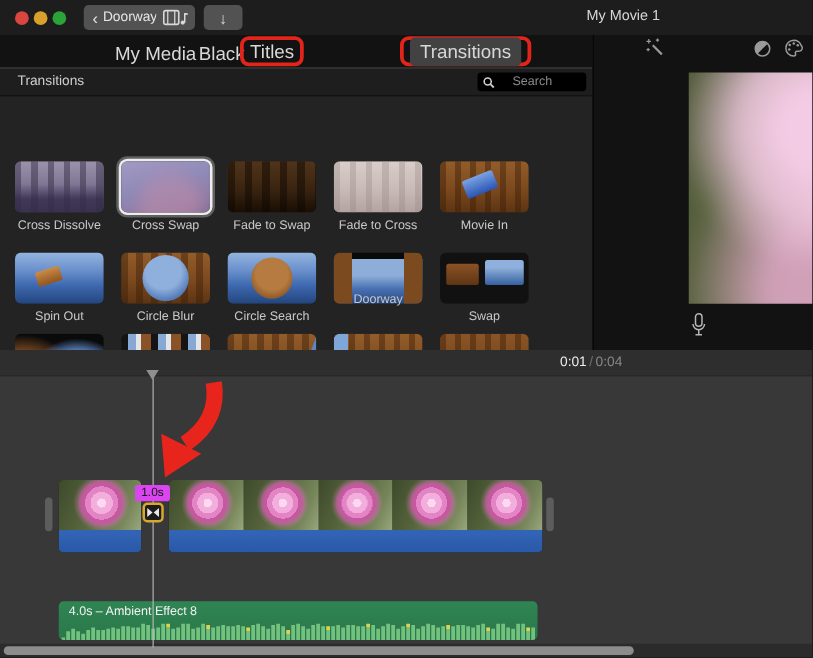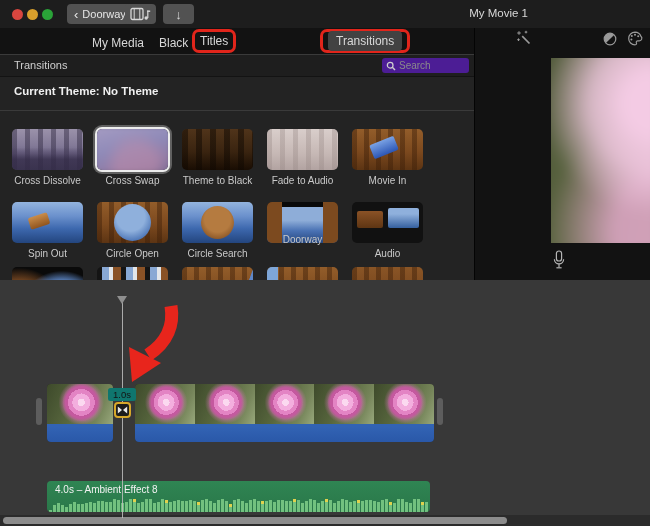--- a/index.html
+++ b/index.html
@@ -19,34 +19,34 @@
         color:#e6e6e6;font-size:11px;display:flex;align-items:center;justify-content:center;}
   .btn-projects{left:67px;padding:0 10px 0 7px;}
   .btn-projects .chev{font-size:13px;margin-right:4px;line-height:1;color:#e6e6e6;}
   .btn-media{left:125px;width:31px;}
   .btn-download{left:163px;width:31px;color:#d9d9d9;font-size:13px;font-weight:bold;}
   .window-title{position:absolute;left:418px;top:7px;width:110px;text-align:right;
         color:#d8d8d8;font-size:11.5px;}
   
   .tabbar{position:absolute;left:0;top:28px;width:474px;height:26px;background:#121212;}
   .tab{position:absolute;top:2px;height:26px;display:flex;align-items:center;
-       color:#d8d8d8;font-size:12px;}
+       color:#d8d8d8;font-size:15px;}
   .tab-mymedia{left:92px;} .tab-audio{left:159px;} .tab-backgrounds{left:252px;}
   .annot-box{position:absolute;top:1px;border:3px solid #e1251b;border-radius:7px;
        display:flex;align-items:center;padding:1px 5px;height:24px;}
   .annot-titles{left:192px;}
   .annot-transitions{left:320px;}
   .annot-box .tab{position:static;height:auto;}
   .tab-selected{background:#424242;border-radius:4px;padding:3px 8px;}
   
   .browser{position:absolute;left:0;top:54px;width:474px;height:226px;background:#232323;overflow:hidden;border-top:1px solid #3a3a3a;}
   .browser-header{position:absolute;left:0;top:0;width:474px;height:22px;background:#1e1e1e;border-bottom:1px solid #131313;}
   .browser-title{position:absolute;left:14px;top:4px;color:#cfcfcf;font-size:11px;}
-  .search-field{position:absolute;right:5px;top:3px;width:87px;height:15px;background:#4c1d95;border-radius:3px;
-       display:flex;align-items:center;padding:0 4px;gap:3px;}
+  .search-field{position:absolute;right:5px;top:3px;width:87px;height:15px;background:#000000;border-radius:3px;
+       display:flex;align-items:center;padding:0 4px;gap:14px;}
   .search-field .ph{color:#8b8b8b;font-size:10px;}
   .theme-row{position:absolute;left:0;top:22px;width:474px;height:34px;border-bottom:1px solid #3a3a3a;}
   .theme-label{position:absolute;left:14px;top:8px;color:#f0f0f0;font-size:11.5px;font-weight:bold;}
   
   .thumb{position:absolute;width:71px;height:41px;border-radius:5px;overflow:hidden;}
   .thumb.selected{box-shadow:0 0 0 2px #ededed,0 0 0 4px rgba(255,255,255,.28);}
   .t-label{position:absolute;width:101px;text-align:center;color:#c9c9c9;font-size:10px;}
   .art{position:absolute;inset:0;}
   .art-cross-dissolve{background:
      linear-gradient(0deg,rgba(52,44,72,.75) 0 26%,rgba(70,60,92,.45) 40%,rgba(0,0,0,0) 55%),
@@ -113,21 +113,21 @@
   .vclip .tiles{display:flex;height:40px;}
   .vclip .tile{flex:1;}
   .flower{background:
      radial-gradient(circle at 52% 46%,#fbd9f0 0 9%,#f3aede 9% 22%,#e384c4 22% 33%,#c4599f 33% 39%,rgba(0,0,0,0) 47%),
      radial-gradient(circle at 52% 46%,rgba(208,116,176,.5) 0 44%,rgba(0,0,0,0) 56%),
      linear-gradient(115deg,#3e4a2b 0%,#58673e 45%,#76855a 78%,#98a87c 100%);}
   .blue-strip{height:18px;background:linear-gradient(180deg,#3263b4 0 15%,#2a58a8 100%);}
   .playhead-line{position:absolute;left:122px;top:16px;width:1px;height:222px;background:#bfbfbf;opacity:.85;z-index:2;}
   .playhead-tri{position:absolute;left:117px;top:16px;width:0;height:0;z-index:2;
      border-left:5px solid transparent;border-right:5px solid transparent;border-top:8px solid #8f8f8f;}
-  .trans-badge{position:absolute;left:108px;top:108px;width:28px;height:13px;background:#0f766e;border-radius:2.5px;
+  .trans-badge{position:absolute;left:108px;top:108px;width:28px;height:13px;background:#d946ef;border-radius:2.5px;
      color:#141414;font-size:9.5px;display:flex;align-items:center;justify-content:center;z-index:3;}
   .trans-icon{position:absolute;left:114px;top:122px;width:17px;height:16px;background:#1c1c1c;
      border:2px solid #d7a82a;border-radius:4px;display:flex;align-items:center;justify-content:center;z-index:3;}
   .arrow-svg{position:absolute;left:110px;top:18px;z-index:4;}
   .aclip{position:absolute;left:47px;top:201px;width:383px;height:31px;border-radius:4px;overflow:hidden;
      background:linear-gradient(180deg,#2f8553 0%,#2a7749 100%);z-index:1;}
   .aclip-label{position:absolute;left:8px;top:3px;color:#f2f2f2;font-size:10px;}
   .waveform{position:absolute;left:2px;right:2px;bottom:0;height:16px;display:flex;align-items:flex-end;gap:1px;overflow:hidden;}
   .waveform i{flex:none;width:3px;background:#72c17f;}
   .waveform i.y{background:linear-gradient(180deg,#e0d24e 0 3px,#72c17f 3px);}
@@ -178,44 +178,41 @@
     <div class="browser-header">
       <span class="browser-title">Transitions</span>
       <div class="search-field">
         <svg width="10" height="10" viewBox="0 0 12 12">
           <circle cx="5" cy="5" r="3.4" fill="none" stroke="#cfcfcf" stroke-width="1.5"></circle>
           <line x1="7.6" y1="7.6" x2="10.8" y2="10.8" stroke="#cfcfcf" stroke-width="1.7"></line>
         </svg>
         <span class="ph">Search</span>
       </div>
     </div>
-    <div class="theme-row">
-      <span class="theme-label">Current Theme: No Theme</span>
-    </div>
 
     <div class="thumb" style="left:12px;top:74px">
         <div class="art art-cross-dissolve"></div>
       </div>
     <div class="thumb selected" style="left:97px;top:74px">
         <div class="art art-cross-blur"></div>
       </div>
     <div class="thumb" style="left:182px;top:74px">
         <div class="art art-fade-black"></div>
       </div>
     <div class="thumb" style="left:267px;top:74px">
         <div class="art art-fade-white"></div>
       </div>
     <div class="thumb" style="left:352px;top:74px">
         <div class="art art-orange-forest"></div>
         <div class="rect-badge spinin-rect"></div>
       </div>
     <div class="t-label" style="left:-3px;top:120px">Cross Dissolve</div>
     <div class="t-label" style="left:82px;top:120px">Cross Swap</div>
-    <div class="t-label" style="left:167px;top:120px">Theme to Black</div>
-    <div class="t-label" style="left:252px;top:120px">Fade to Audio</div>
+    <div class="t-label" style="left:167px;top:120px">Fade to Swap</div>
+    <div class="t-label" style="left:252px;top:120px">Fade to Cross</div>
     <div class="t-label" style="left:337px;top:120px">Movie In</div>
 
     <div class="thumb" style="left:12px;top:147px">
         <div class="art art-blue-mtn"></div>
         <div class="rect-badge spinout-rect"></div>
       </div>
     <div class="thumb" style="left:97px;top:147px">
         <div class="art art-orange-forest"></div>
         <div class="circle-shape circ-open"></div>
       </div>
@@ -223,24 +220,24 @@
         <div class="art art-blue-mtn"></div>
         <div class="circle-shape circ-close"></div>
       </div>
     <div class="thumb" style="left:267px;top:147px">
         <div class="art art-doorway"></div>
       </div>
     <div class="thumb" style="left:352px;top:147px">
         <div class="art art-swap"></div>
       </div>
     <div class="t-label" style="left:-3px;top:193px">Spin Out</div>
-    <div class="t-label" style="left:82px;top:193px">Circle Open</div>
+    <div class="t-label" style="left:82px;top:193px">Circle Blur</div>
     <div class="t-label" style="left:167px;top:193px">Circle Search</div>
     <div class="t-label" style="left:252px;top:179px">Doorway</div>
-    <div class="t-label" style="left:337px;top:193px">Audio</div>
+    <div class="t-label" style="left:337px;top:193px">Swap</div>
 
     <div class="thumb" style="left:12px;top:212px">
         <div class="art art-r3a"></div>
       </div>
     <div class="thumb" style="left:97px;top:212px">
         <div class="art art-r3b"></div>
       </div>
     <div class="thumb" style="left:182px;top:212px">
         <div class="art art-r3c"></div>
       </div>
@@ -275,20 +272,25 @@
     </div>
     <svg class="vicon" style="left:77px;top:222px" width="14" height="20" viewBox="0 0 14 20">
       <rect x="4.4" y="1" width="5.2" height="10" rx="2.6" fill="none" stroke="#b5b5b5" stroke-width="1.2"></rect>
       <path d="M2.4 9.2 a4.6 4.6 0 0 0 9.2 0" fill="none" stroke="#b5b5b5" stroke-width="1.2"></path>
       <line x1="7" y1="14" x2="7" y2="17.2" stroke="#b5b5b5" stroke-width="1.2"></line>
       <line x1="4.4" y1="17.8" x2="9.6" y2="17.8" stroke="#b5b5b5" stroke-width="1.2"></line>
     </svg>
   </div>
 
   <div class="timeline">
+    <div class="ruler">
+      <div class="timecode">
+        <span class="cur">0:01</span><span class="sep">/</span><span>0:04</span>
+      </div>
+    </div>
 
     <div class="clip-handle handle-left"></div>
     <div class="clip-handle handle-right"></div>
 
     <div class="vclip clip1">
       <div class="tiles">
           <div class="tile flower"></div>
         </div>
       <div class="blue-strip"></div>
     </div>

